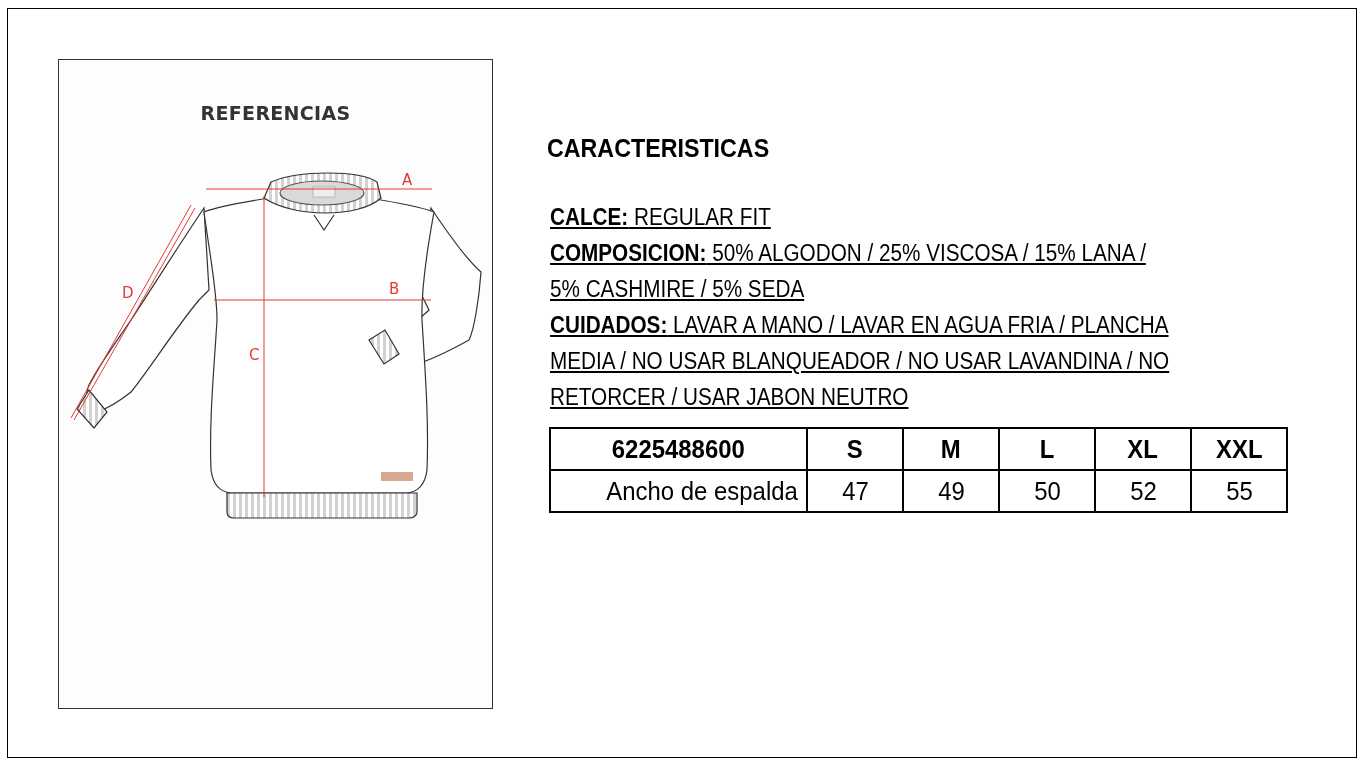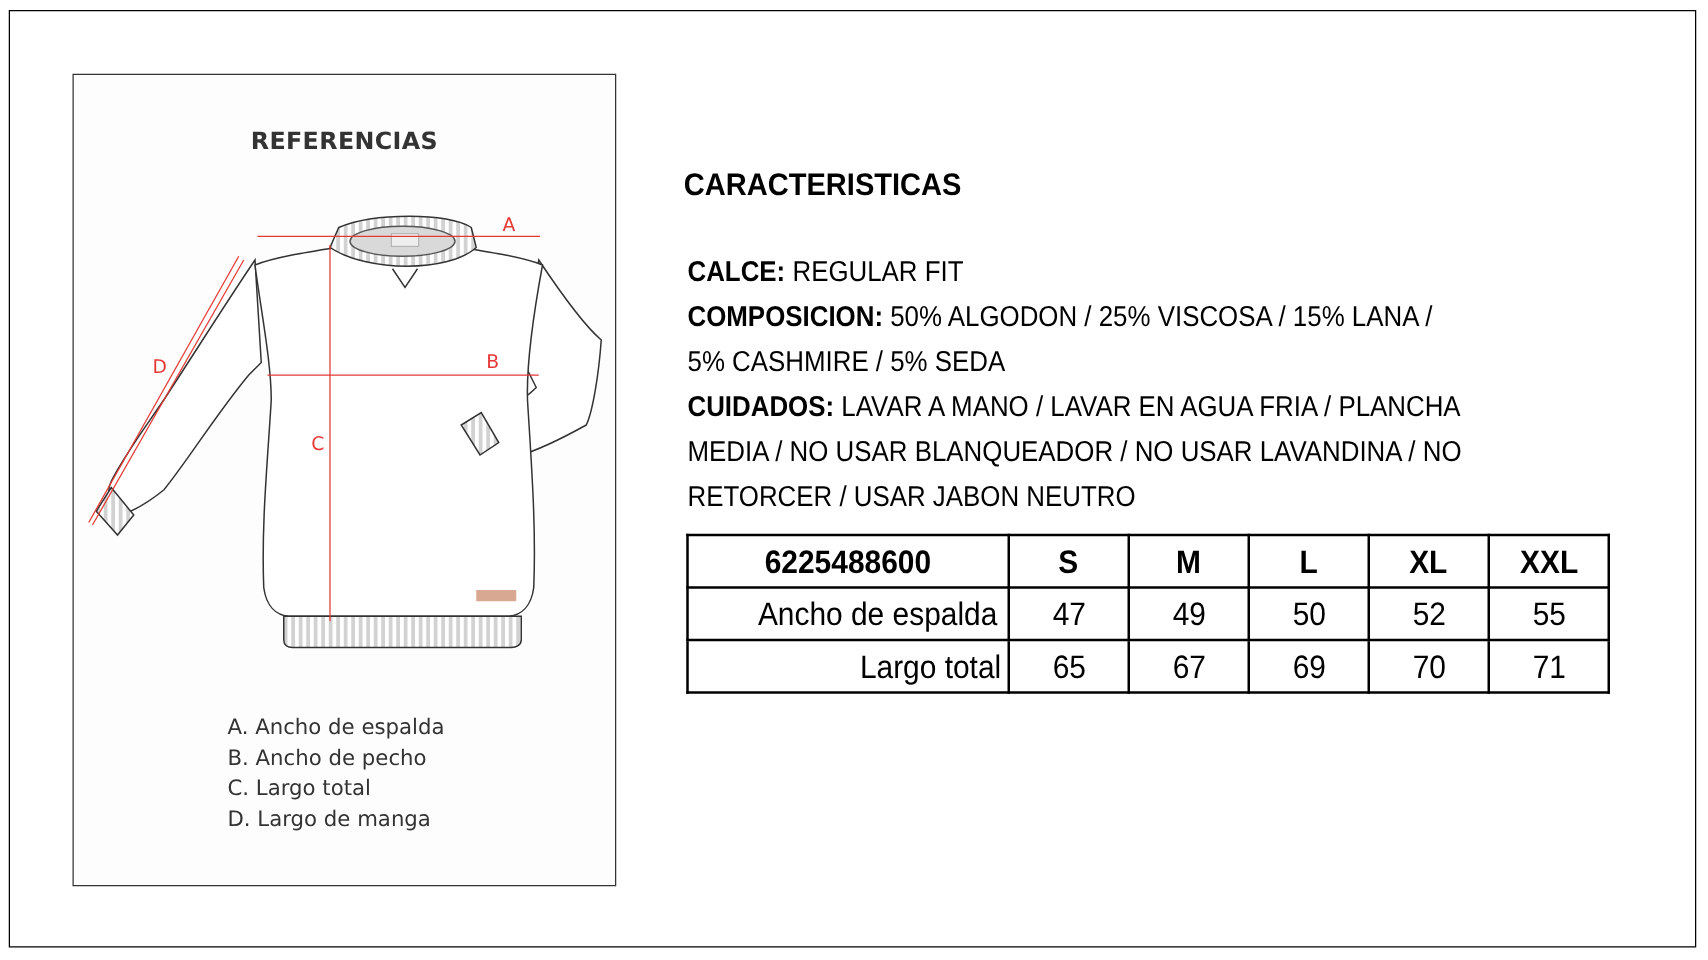--- a/index.html
+++ b/index.html
@@ -4,21 +4,21 @@
 <style>
   html, body { margin:0; padding:0; background:#ffffff; }
   body { width:1366px; height:768px; position:relative; overflow:hidden; font-family:"Liberation Sans", sans-serif; }
   .frame { position:absolute; left:7px; top:8px; width:1350px; height:750px; border:1.5px solid #000; box-sizing:border-box; }
   .ref-panel { position:absolute; left:58px; top:59px; width:435px; height:650px; border:1.5px solid #333; box-sizing:border-box; background:#fdfdfd; }
   .ref-title { position:absolute; left:0; width:100%; top:42px; text-align:center; font-size:19px; color:#333; letter-spacing:0.3px; font-family:"DejaVu Sans", sans-serif; font-weight:700; }
   .ref-svg { position:absolute; left:0; top:0; }
   .legend { position:absolute; left:123px; top:510px; font-family:"DejaVu Sans", sans-serif; font-size:17px; color:#333; line-height:24.5px; }
   .legend div { white-space:nowrap; }
   .title { position:absolute; left:547px; top:134px; font-size:25px; font-weight:bold; color:#000; font-family:"Liberation Sans", sans-serif; transform:scaleX(0.93); transform-origin:left; }
-  .specs { position:absolute; left:550px; top:199px; width:740px; font-size:23px; line-height:36px; color:#000; }
+  .specs { position:absolute; left:550px; top:199px; width:740px; font-size:23px; line-height:36px; color:#000;text-decoration:underline; }
   .specs .line { white-space:nowrap; transform:scaleX(0.9); transform-origin:left; }
   .specs b { font-weight:bold; }
   table.sizes { position:absolute; left:549px; top:427px; border-collapse:collapse; font-size:26px; color:#000; }
   table.sizes td, table.sizes th { border:2px solid #000; height:40px; padding:0; text-align:center;margin-top:24px; }
   table.sizes th { font-weight:bold; }
   table.sizes td.label { text-align:right; padding-left:5px; }
   .c0 { width:255px; } .cs { width:94px; }
   .cell-inner { display:inline-block; transform:scaleX(0.92); }
 </style>
 </head>
@@ -69,26 +69,20 @@
       <line x1="136" y1="148" x2="15" y2="360"></line>
     </g>
     <g fill="#e53935" font-family="DejaVu Sans, sans-serif" font-size="15">
       <text x="343" y="125">A</text>
       <text x="330" y="234">B</text>
       <text x="190" y="300">C</text>
       <text x="63" y="238">D</text>
     </g>
   </svg>
 
-  <div class="legend">
-    <div>A. Ancho de espalda</div>
-    <div>B. Ancho de pecho</div>
-    <div>C. Largo total</div>
-    <div>D. Largo de manga</div>
-  </div>
 </div>
 
 <div class="title">CARACTERISTICAS</div>
 
 <div class="specs">
   <div class="line"><b>CALCE:</b><span> REGULAR FIT</span></div>
   <div class="line"><b>COMPOSICION:</b><span> 50% ALGODON / 25% VISCOSA / 15% LANA /</span></div>
   <div class="line">5% CASHMIRE / 5% SEDA</div>
   <div class="line"><b>CUIDADOS:</b><span> LAVAR A MANO / LAVAR EN AGUA FRIA / PLANCHA</span></div>
   <div class="line">MEDIA / NO USAR BLANQUEADOR / NO USAR LAVANDINA / NO</div>
@@ -106,22 +100,14 @@
     <th class="cs"><span class="cell-inner">XXL</span></th>
   </tr>
   <tr>
     <td class="label"><span class="cell-inner">Ancho de espalda</span></td>
     <td><span class="cell-inner">47</span></td>
     <td><span class="cell-inner">49</span></td>
     <td><span class="cell-inner">50</span></td>
     <td><span class="cell-inner">52</span></td>
     <td><span class="cell-inner">55</span></td>
   </tr>
-  <tr>
-    <td class="label"><span class="cell-inner">Largo total</span></td>
-    <td><span class="cell-inner">65</span></td>
-    <td><span class="cell-inner">67</span></td>
-    <td><span class="cell-inner">69</span></td>
-    <td><span class="cell-inner">70</span></td>
-    <td><span class="cell-inner">71</span></td>
-  </tr>
 </tbody>
   </table>
 
 </body></html>

